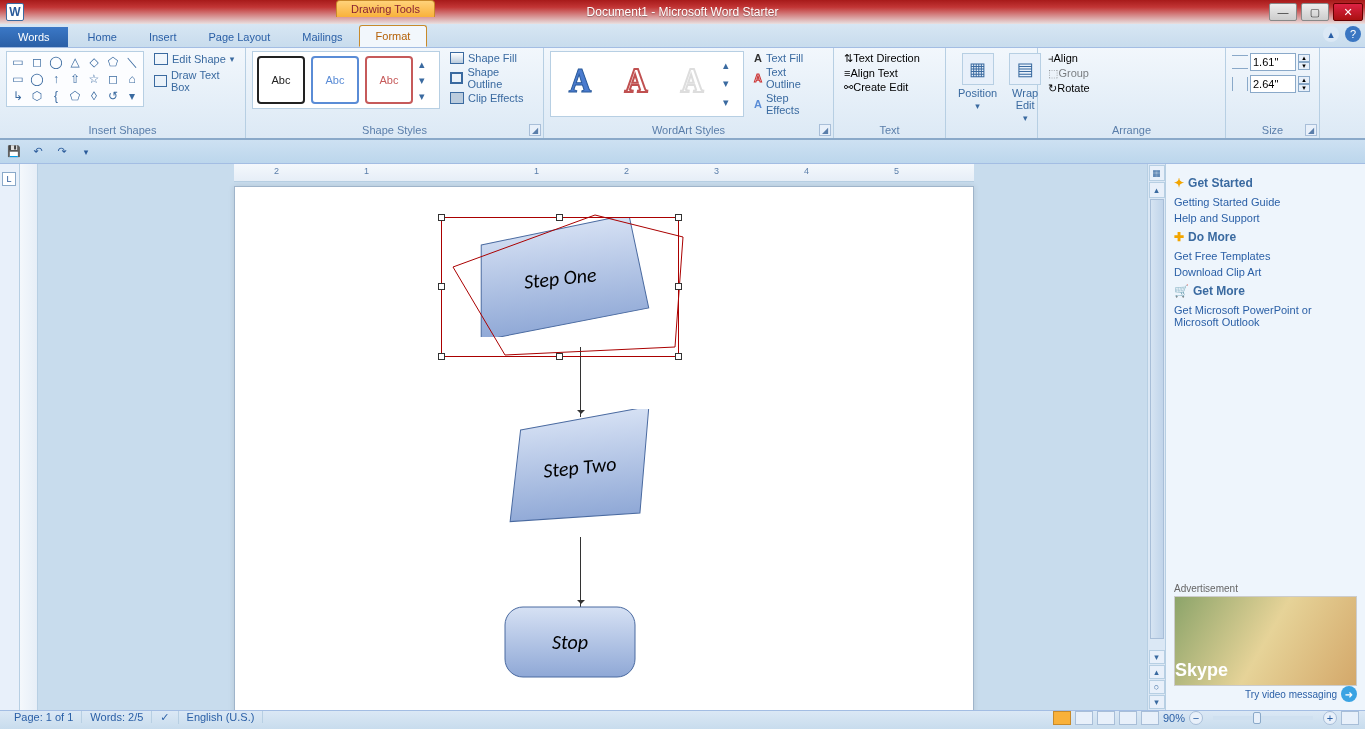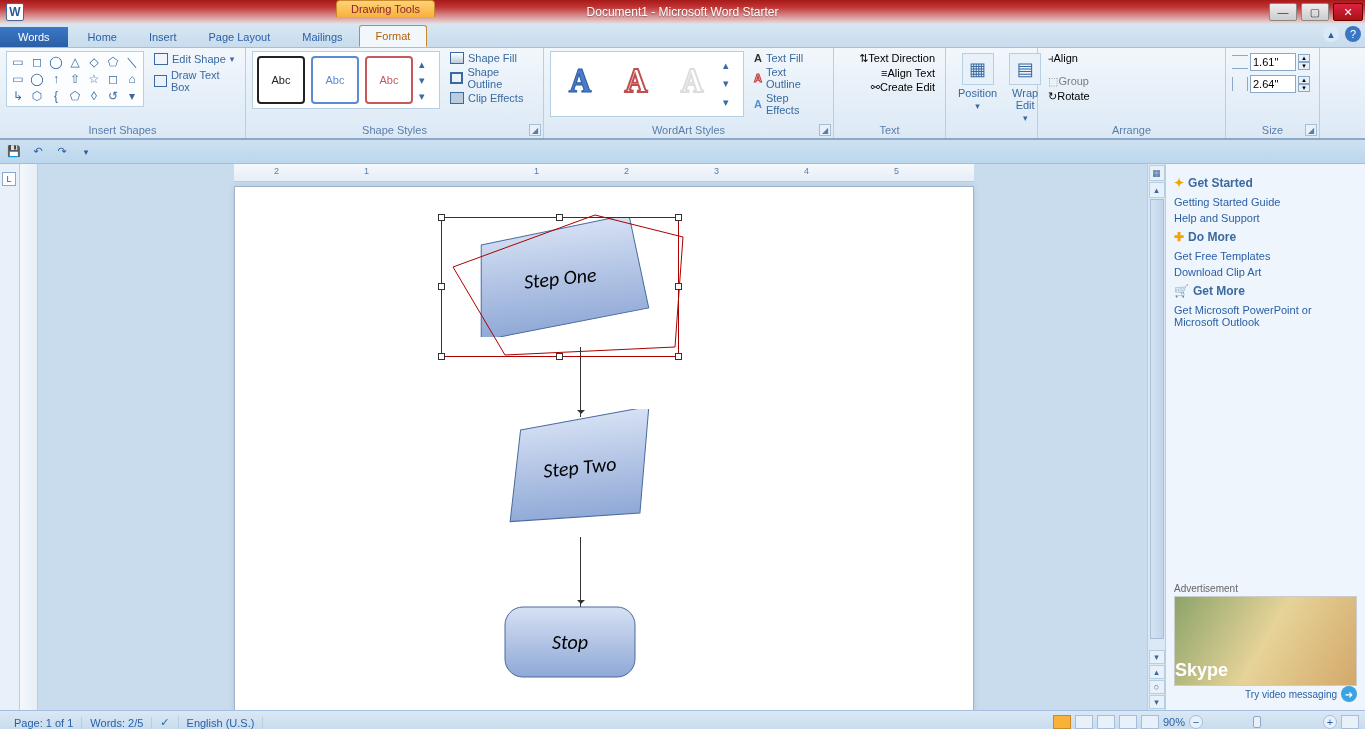--- a/index.html
+++ b/index.html
@@ -118,21 +118,21 @@
 .ad .adlink .go { width:16px; height:16px; background:#3aa3e3; border-radius:8px; display:flex; align-items:center; justify-content:center; color:#fff;}
 
 
 .vscroll { width:18px; background:#dbe8f5; border-left:1px solid #b7cfe3; position:relative;}
 .vscroll .sbtn { width:16px; height:16px; background:#e8f0fa; border:1px solid #b7cfe3; margin:1px auto; display:flex; align-items:center; justify-content:center; font-size:9px; color:#3a6aa0;}
 .vscroll .thumb { width:14px; height:440px; background:linear-gradient(90deg,#d6e4f2,#c0d4ea); border:1px solid #a8bed8; margin:1px auto;}
 .vscroll .nav { position:absolute; bottom:0; left:0; right:0;}
 .vscroll .nav .sbtn{ height:14px;}
 
 
-.statusbar { position:absolute; bottom:0; left:0; right:0; height:19px; background:linear-gradient(#dbe8f5,#c8dced); border-top:1px solid #a3bde3; display:flex; align-items:flex-end; font-size:11px; color:#2a5fa6; padding:0 6px;margin-top:18px;}
+.statusbar { position:absolute; bottom:0; left:0; right:0; height:19px; background:linear-gradient(#dbe8f5,#c8dced); border-top:1px solid #a3bde3; display:flex; align-items:flex-start; font-size:11px; color:#2a5fa6; padding:0 6px;margin-top:18px;}
 .statusbar .sseg { padding:0 8px; border-right:1px solid #b7cfe3;}
 .statusbar .right { margin-left:auto; display:flex; align-items:center; gap:4px;}
 .viewbtn { width:18px; height:14px; border:1px solid #a8bed8; background:#e8f0fa;}
 .viewbtn.active { background:#f9b13a; border-color:#c88a2a;}
 .zslider { width:100px; height:4px; background:#cfe0f0; position:relative; margin:0 6px;}
 .zslider .zh { position:absolute; left:40%; top:-4px; width:8px; height:12px; background:#e8f0fa; border:1px solid #8aa9c9; border-radius:2px;}
 .zbtn { width:14px; height:14px; border:1px solid #a8bed8; border-radius:7px; background:#e8f0fa; display:flex; align-items:center; justify-content:center;}
 </style>
 </head>
 <body>
@@ -258,21 +258,21 @@
         <div class="so arrow">
             <span style="font-weight:bold;color:#5a8cd6;">A</span>
             <span>Step Effects</span>
           </div>
       </div>
     </div>
     <div class="gtitle">WordArt Styles</div>
     <div class="launcher">◢</div>
   </div>
 
-  <div class="group txt-opts" style="width:112px;align-items:flex-end;">
+  <div class="group txt-opts" style="width:112px;">
     <div class="so arrow"><span>⇅</span><span>Text Direction</span></div>
     <div class="so arrow"><span>≡</span><span>Align Text</span></div>
     <div class="so"><span>⚯</span><span>Create Edit</span></div>
     <div class="gtitle">Text</div>
   </div>
 
   <div class="group" style="width:92px;">
     <div style="display:flex;">
       <div class="bigbtn">
         <div class="bic">▦</div>
@@ -285,21 +285,21 @@
 Edit</div>
           <span style="font-size:9px;color:#3a6aa0;">▾</span>
       </div>
     </div>
   </div>
 
   <div class="group arr-opts" style="width:188px;">
     <div style="display:flex;">
       <div>
         <div class="so arrow"><span>⫞</span><span>Align</span></div>
-        <div class="so arrow" style="opacity:.5;margin-top:8px;"><span>⬚</span><span>Group</span></div>
+        <div class="so arrow" style="opacity:.5;"><span>⬚</span><span>Group</span></div>
         <div class="so arrow"><span>↻</span><span>Rotate</span></div>
       </div>
     </div>
     <div class="gtitle">Arrange</div>
   </div>
 
   <div class="group sizegrp" style="width:94px;">
     <div class="sz">
       <div class="szic" style="border-left:none;border-right:none;"></div>
       <input value="1.61&quot;" style="">

